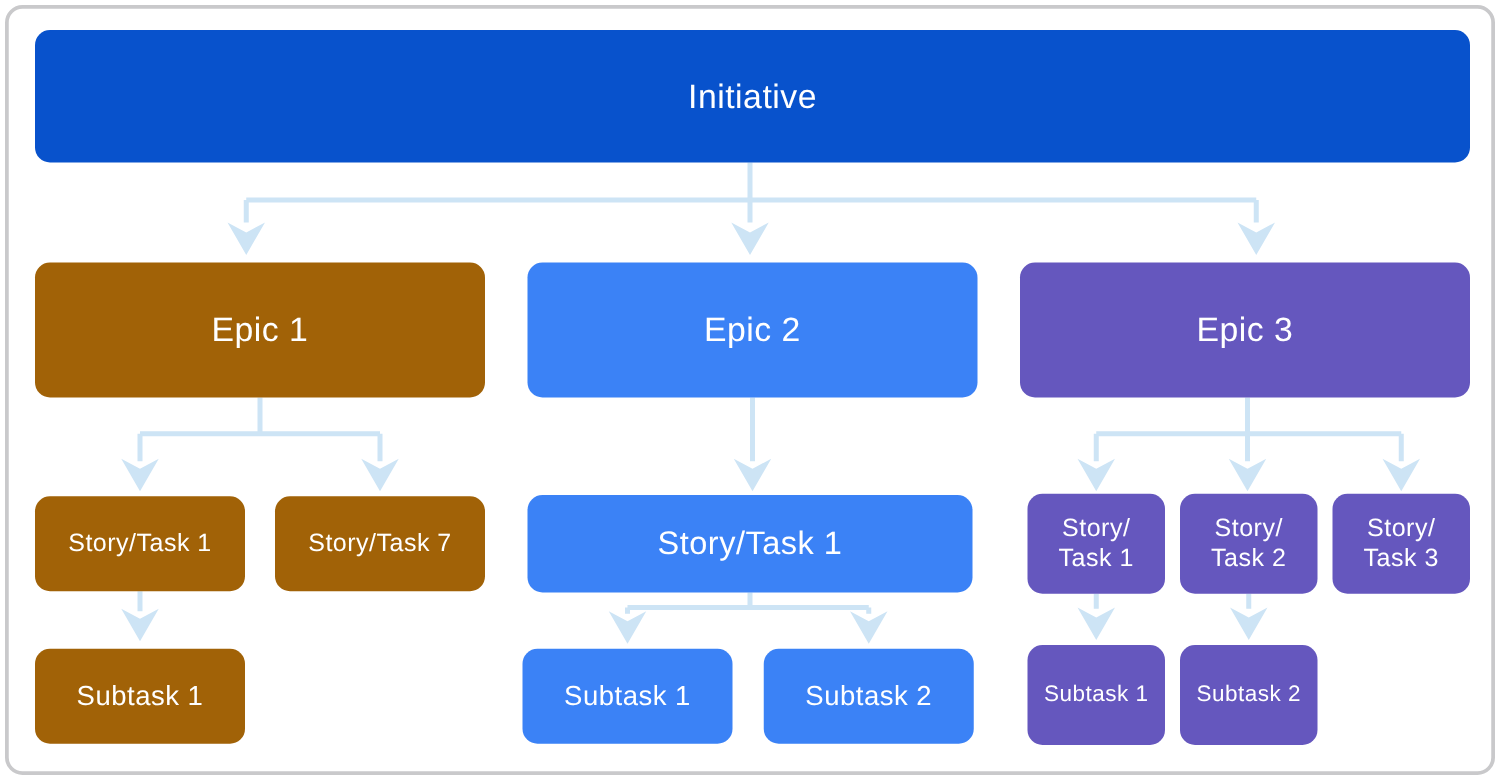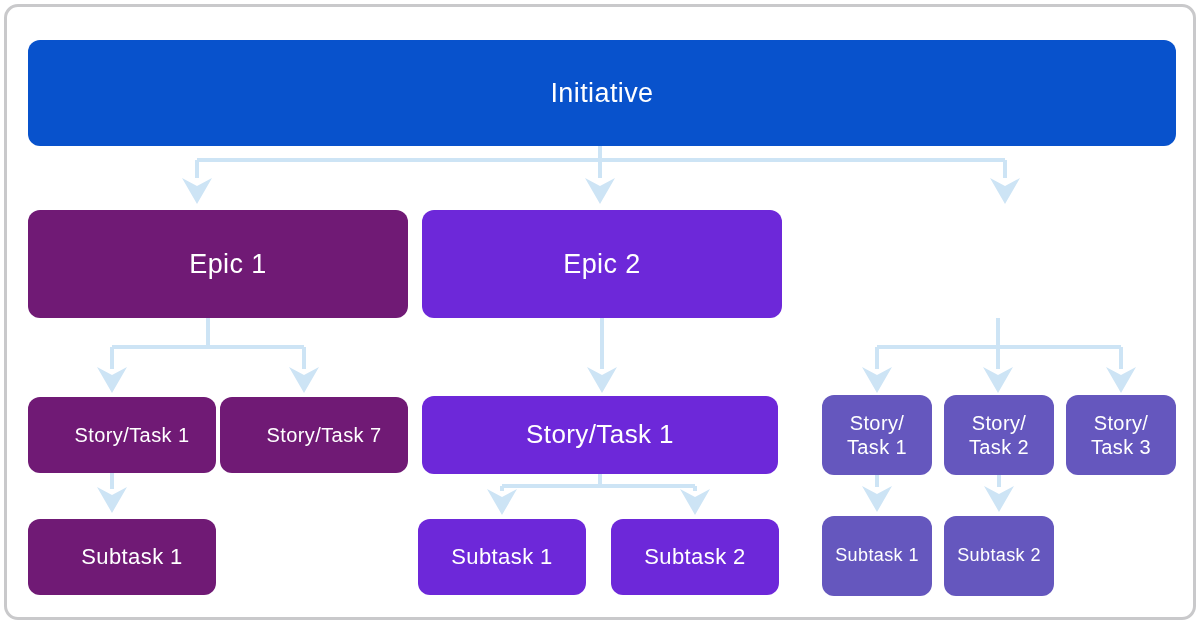--- a/index.html
+++ b/index.html
@@ -20,23 +20,23 @@
   .node{
     position:absolute;
     display:flex;align-items:center;justify-content:center;
     color:#ffffff;
     text-align:center;
     white-space:pre-line;
     letter-spacing:0.4px;
     border-radius:12px;
     line-height:1.22;
   }
-  .blue{background:#0852cc;margin-top:16px;}
-  .cyan{background:#701a75;padding-left:20px;}
-  .orange{background:#6d28d9;text-align:right;}
+  .blue{background:#0852cc;}
+  .cyan{background:#a16207;}
+  .orange{background:#3b82f6;text-align:right;}
   .purple{background:#6557be;}
   .f-xl{font-size:27px;}
   .f-lg{font-size:26px;}
   .f-md{font-size:22px;}
   .f-sm{font-size:20px;}
   .f-xs{font-size:18px;}
   .connector-layer{position:absolute;left:0;top:0;pointer-events:none;}
   .cline{stroke:#cde4f5;stroke-width:4;fill:none;}
   .chead{fill:#cde4f5;stroke:none;}
 </style>
@@ -87,20 +87,21 @@
       <path class="cline" d="M877,475 V487 M999,475 V487"></path>
       <polygon class="chead" points="862,486 877,494 892,486 877,512"></polygon>
       <polygon class="chead" points="984,486 999,494 1014,486 999,512"></polygon>
     </g>
   </svg>
 
   <div class="node blue f-xl" style="left:28px;top:24px;width:1148px;height:106px;">Initiative</div>
 
   <div class="node cyan f-xl" style="left:28px;top:210px;width:360px;height:108px;">Epic 1</div>
   <div class="node orange f-xl" style="left:422px;top:210px;width:360px;height:108px;">Epic 2</div>
+  <div class="node purple f-xl" style="left:816px;top:210px;width:360px;height:108px;">Epic 3</div>
 
   <div class="node cyan f-sm" style="left:28px;top:397px;width:168px;height:76px;">Story/Task 1</div>
   <div class="node cyan f-sm" style="left:220px;top:397px;width:168px;height:76px;">Story/Task 7</div>
 
   <div class="node orange f-lg" style="left:422px;top:396px;width:356px;height:78px;">Story/Task 1</div>
 
   <div class="node purple f-sm" style="left:822px;top:395px;width:110px;height:80px;">Story/
 Task 1</div>
   <div class="node purple f-sm" style="left:944px;top:395px;width:110px;height:80px;">Story/
 Task 2</div>

